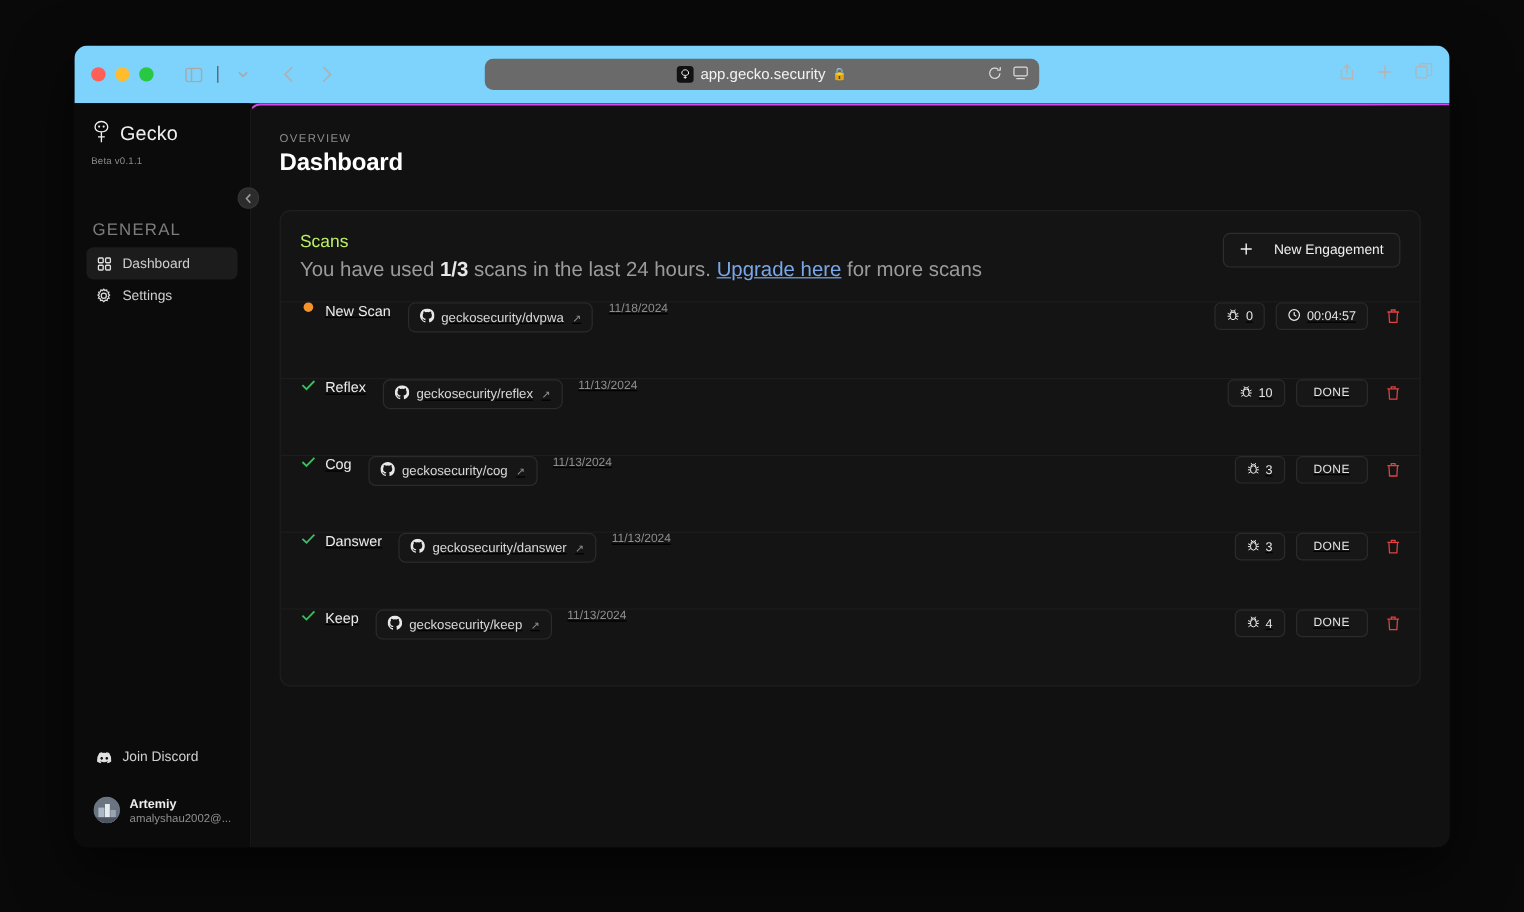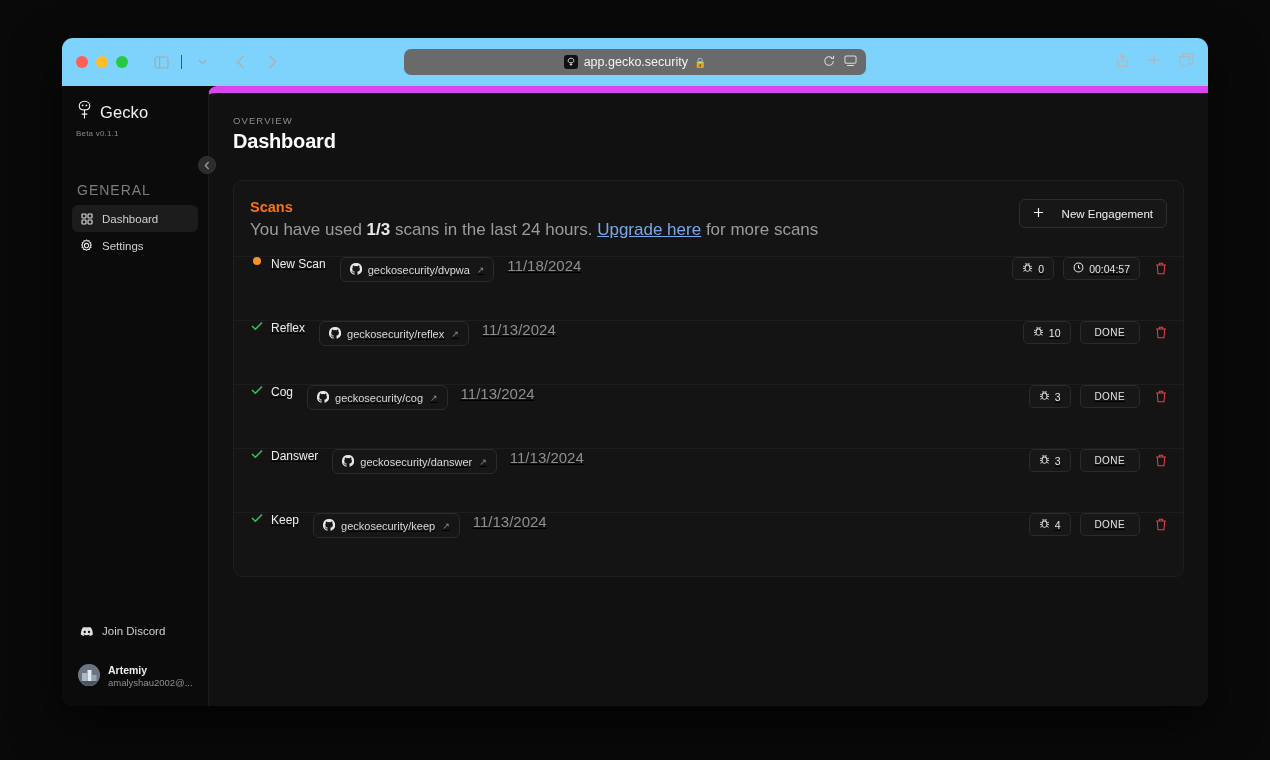--- a/index.html
+++ b/index.html
@@ -137,39 +137,39 @@
   .user-name { font-size: 10.5px; color: #ededed; font-weight: bold; line-height: 1.25; }
   .user-mail { font-size: 9.5px; color: #8f8f8f; line-height: 1.3; white-space: nowrap; overflow: hidden; }
 
   
   .main {
     flex: 1; min-width: 0;
     background: #111111;
     border-radius: 9px 0 0 0;
     margin: 0;
     border-left: 1px solid #1c1c1c;
-    border-top: 7px solid #d946ef;
+    border-top: 2px solid #d946ef;
     padding: 22px 24px;
     overflow: hidden;
   }
   .overview-label { font-size: 9.5px; color: #8c8c8c; letter-spacing: 1.1px; }
   .page-title { font-size: 20px; color: #fff; font-weight: bold; margin-top: 4px; letter-spacing: -.2px; }
 
   .card {
     margin-top: 27px;
     background: #141414;
     border: 1px solid #1f1f1f;
     border-radius: 9px;
     overflow: hidden;
   }
   .card-head {
     display: flex; align-items: flex-start;
     padding: 18px 16px 16px 16px;
   }
-  .card-title { font-size: 14.5px; color: #f97316; font-weight: bold; }
+  .card-title { font-size: 14.5px; color: #bef264; font-weight: normal; }
   .card-sub { font-size: 17px; color: #9b9b9b; margin-top: 5px; }
   .card-sub b { color: #e8e8e8; }
   .card-sub a { color: #7aa7e8; text-decoration: underline; }
   .new-eng-btn {
     margin-left: auto;
     height: 29px;
     display: flex; align-items: center; gap: 18px;
     padding: 0 13px;
     border: 1px solid #2e2e2e;
     border-radius: 6px;
@@ -193,21 +193,21 @@
     height: 25px;
     display: flex; align-items: center; gap: 6px;
     padding: 0 9px;
     border: 1px solid #2b2b2b;
     border-radius: 6px;
     background: #161616;
     font-size: 11px; color: #d8d8d8;
     white-space: nowrap;
   }
   .ext-arrow { color: #8d8d8d; font-size: 9px; margin-left: 1px; }
-  .scan-date { margin-left: 13px; font-size: 15px; color: #8e8e8e; white-space: nowrap; }
+  .scan-date { margin-left: 13px; font-size: 10px; color: #8e8e8e; white-space: nowrap; }
 
   .row-right { margin-left: auto; display: flex; align-items: center; gap: 9px; }
   .pill {
     height: 23px;
     display: flex; align-items: center; gap: 5px;
     padding: 0 9px;
     border: 1px solid #2b2b2b;
     border-radius: 5px;
     background: #171717;
     font-size: 10.5px; color: #e4e4e4;

